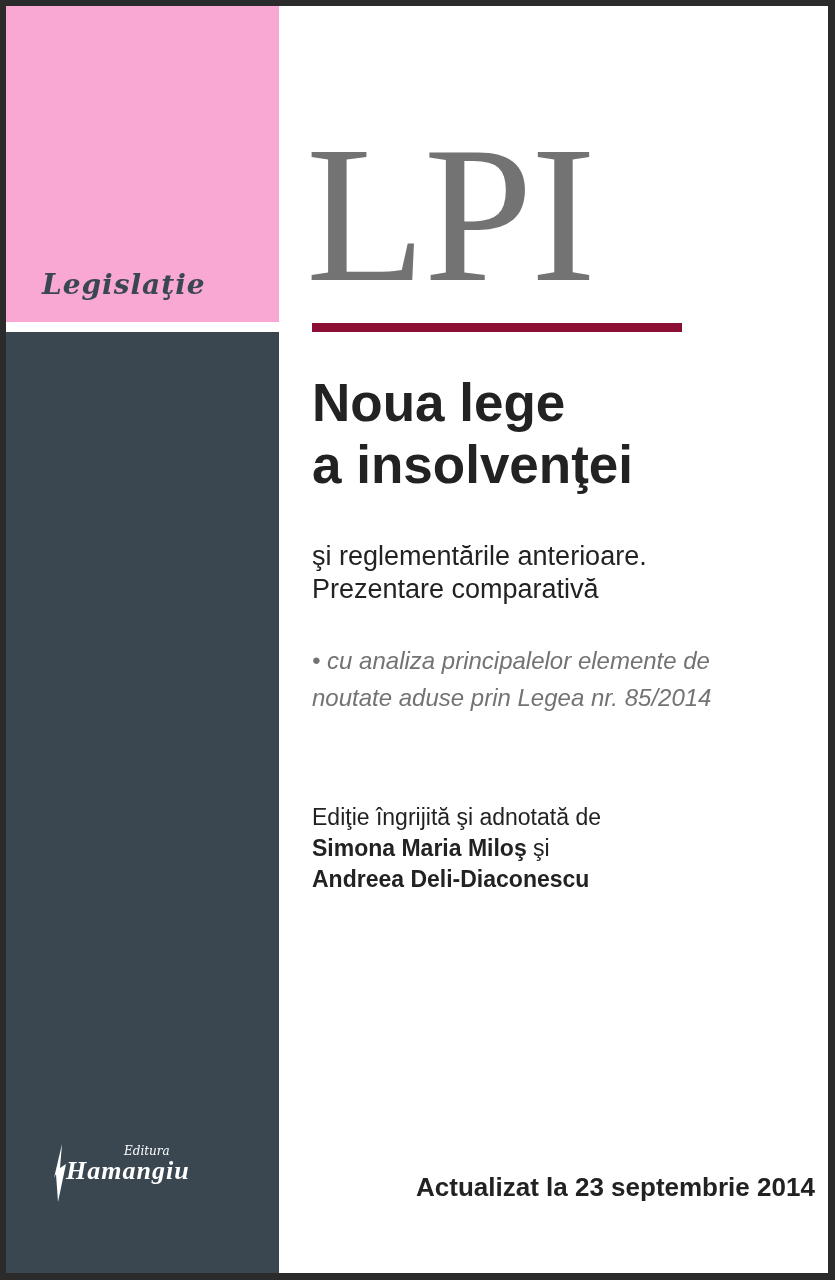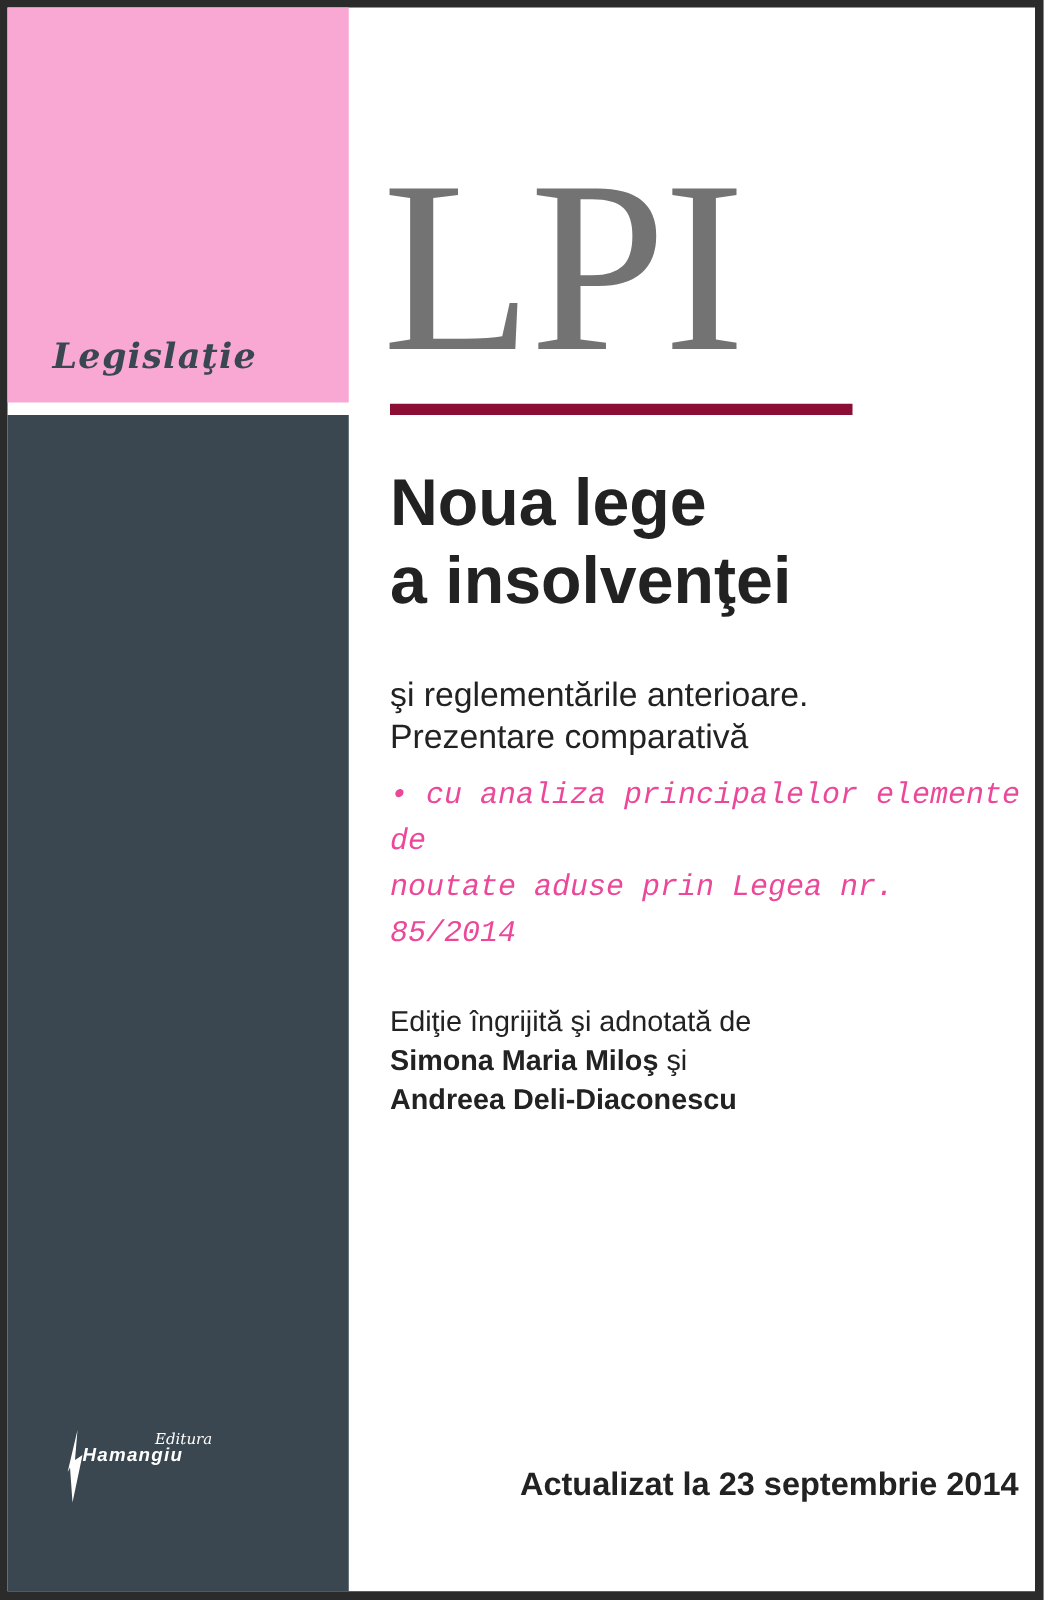--- a/index.html
+++ b/index.html
@@ -46,44 +46,44 @@
       font-family: "Liberation Sans", sans-serif;
       font-weight: bold; font-size: 53px; line-height: 62px;
       color: #222222;
     }
     .subtitle {
       position: absolute; left: 306px; top: 534px;
       font-family: "Liberation Sans", sans-serif;
       font-size: 27px; line-height: 33px; color: #222222;
     }
     .note {
-      position: absolute; left: 306px; top: 612px;
-      font-family: Liberation Mono, monospace;
+      position: absolute; left: 306px; top: 636px;
+      font-family: Liberation Sans, sans-serif;
       font-style: italic; font-size: 24px; line-height: 37px;
-      color: #ec4899;
+      color: #737373;
     }
     .edition {
       position: absolute; left: 306px; top: 796px;
       font-family: "Liberation Sans", sans-serif;
       font-size: 23px; line-height: 31px; color: #222222;
     }
     .edition b { font-weight: bold; }
     .publisher {
       position: absolute; left: 48px; top: 1138px;
       color: #ffffff;
     }
     .publisher .small {
       position: absolute; left: 28px; top: 0;
       font-family: "DejaVu Serif", serif; font-style: italic;
       font-size: 12px; white-space: nowrap; margin-left: 42px;
     }
     .publisher .big {
       position: absolute; left: 12px; top: 12px;
-      font-family: Liberation Sans, sans-serif; font-style: italic; font-weight: bold;
-      font-size: 15px; white-space: nowrap; letter-spacing: 1px; text-align: right;
+      font-family: Liberation Serif, serif; font-style: italic; font-weight: bold;
+      font-size: 26px; white-space: nowrap; letter-spacing: 1px; text-align: right;
     }
     .publisher svg { position: absolute; left: 0; top: 0; }
     .updated {
       position: absolute; left: 410px; top: 1166px;
       font-family: "Liberation Sans", sans-serif;
       font-weight: bold; font-size: 26px; color: #222222;
       white-space: nowrap;
     }
   </style>
 </head>

